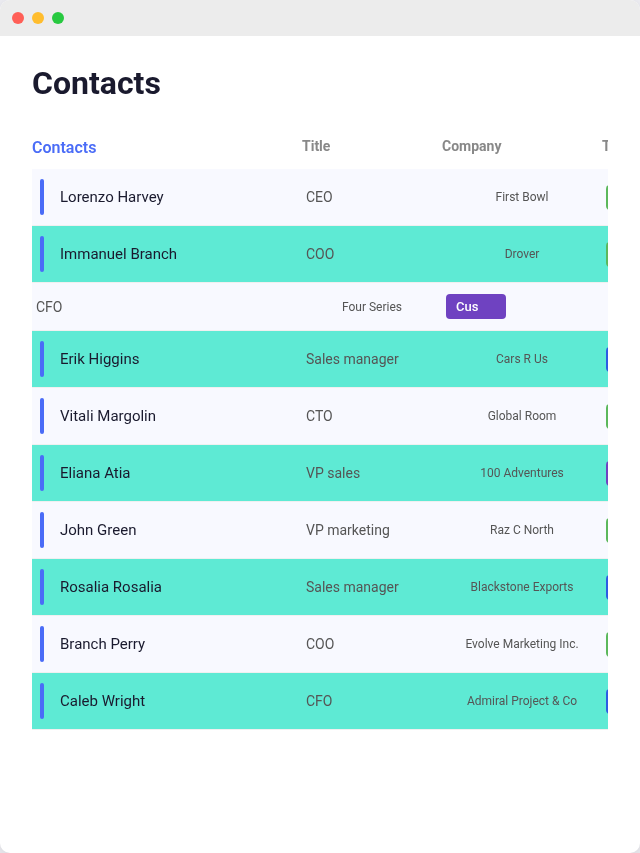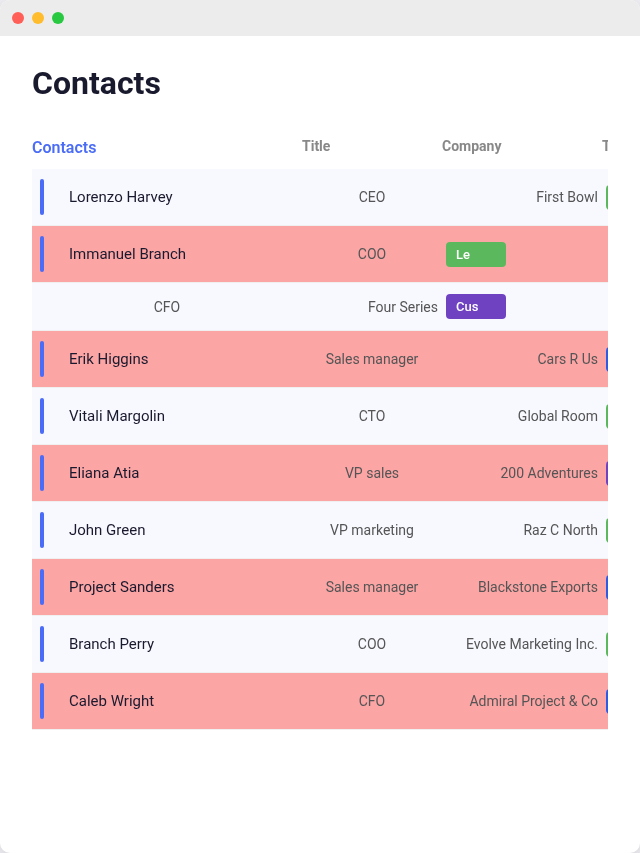--- a/index.html
+++ b/index.html
@@ -84,31 +84,31 @@
     .table-body {
       width: 100%;
     }
 
     .table-row {
       display: grid;
       grid-template-columns: 270px 140px 160px 80px;
       align-items: center;
       min-height: 48px;
       border-bottom: 1px solid #f0f0f0;
-      background: #fca5a5;
+      background: #5eead4;
     }
 
     .table-row:nth-child(odd) {
       background: #f8f9ff;
     }
 
     .contact-cell {
       display: flex;
       align-items: center;
-      gap: 13px;
+      gap: 4px;
       padding: 10px 8px;
     }
 
     .left-border {
       width: 4px;
       height: 36px;
       background: #4a6cf7;
       border-radius: 2px;
       margin-right: 12px;
       flex-shrink: 0;
@@ -116,28 +116,27 @@
 
     .contact-name {
       font-size: 15px;
       color: #1a1a2e;
       font-weight: 400;
     }
 
     .title-cell {
       font-size: 14px;
       color: #555;
+      padding: 10px 4px;
+    }
+
+    .company-cell {
+      font-size: 12px;
+      color: #555;
       text-align: center;
-      padding: 10px 4px;
-    }
-
-    .company-cell {
-      font-size: 14px;
-      color: #555;
-      text-align: right;
       padding: 10px 4px;
     }
 
     .tag-cell {
       padding: 10px 4px;
       display: flex;
       justify-content: flex-start;
     }
 
     .tag {
@@ -189,20 +188,21 @@
     <div class="tag-cell">
       <span class="tag tag-green">Le</span>
     </div>
   </div>
           <div class="table-row">
     <div class="contact-cell">
       <div class="left-border"></div>
       <span class="contact-name">Immanuel Branch</span>
     </div>
     <div class="title-cell">COO</div>
+    <div class="company-cell">Drover</div>
     <div class="tag-cell">
       <span class="tag tag-green">Le</span>
     </div>
   </div>
           <div class="table-row">
     <div class="title-cell">CFO</div>
     <div class="company-cell">Four Series</div>
     <div class="tag-cell">
       <span class="tag tag-purple">Cus</span>
     </div>
@@ -228,40 +228,40 @@
     <div class="tag-cell">
       <span class="tag tag-green">Le</span>
     </div>
   </div>
           <div class="table-row">
     <div class="contact-cell">
       <div class="left-border"></div>
       <span class="contact-name">Eliana Atia</span>
     </div>
     <div class="title-cell">VP sales</div>
-    <div class="company-cell">200 Adventures</div>
+    <div class="company-cell">100 Adventures</div>
     <div class="tag-cell">
       <span class="tag tag-purple">Cus</span>
     </div>
   </div>
           <div class="table-row">
     <div class="contact-cell">
       <div class="left-border"></div>
       <span class="contact-name">John Green</span>
     </div>
     <div class="title-cell">VP marketing</div>
     <div class="company-cell">Raz C North</div>
     <div class="tag-cell">
       <span class="tag tag-green">Le</span>
     </div>
   </div>
           <div class="table-row">
     <div class="contact-cell">
       <div class="left-border"></div>
-      <span class="contact-name">Project Sanders</span>
+      <span class="contact-name">Rosalia Rosalia</span>
     </div>
     <div class="title-cell">Sales manager</div>
     <div class="company-cell">Blackstone Exports</div>
     <div class="tag-cell">
       <span class="tag tag-blue">Ve</span>
     </div>
   </div>
           <div class="table-row">
     <div class="contact-cell">
       <div class="left-border"></div>

